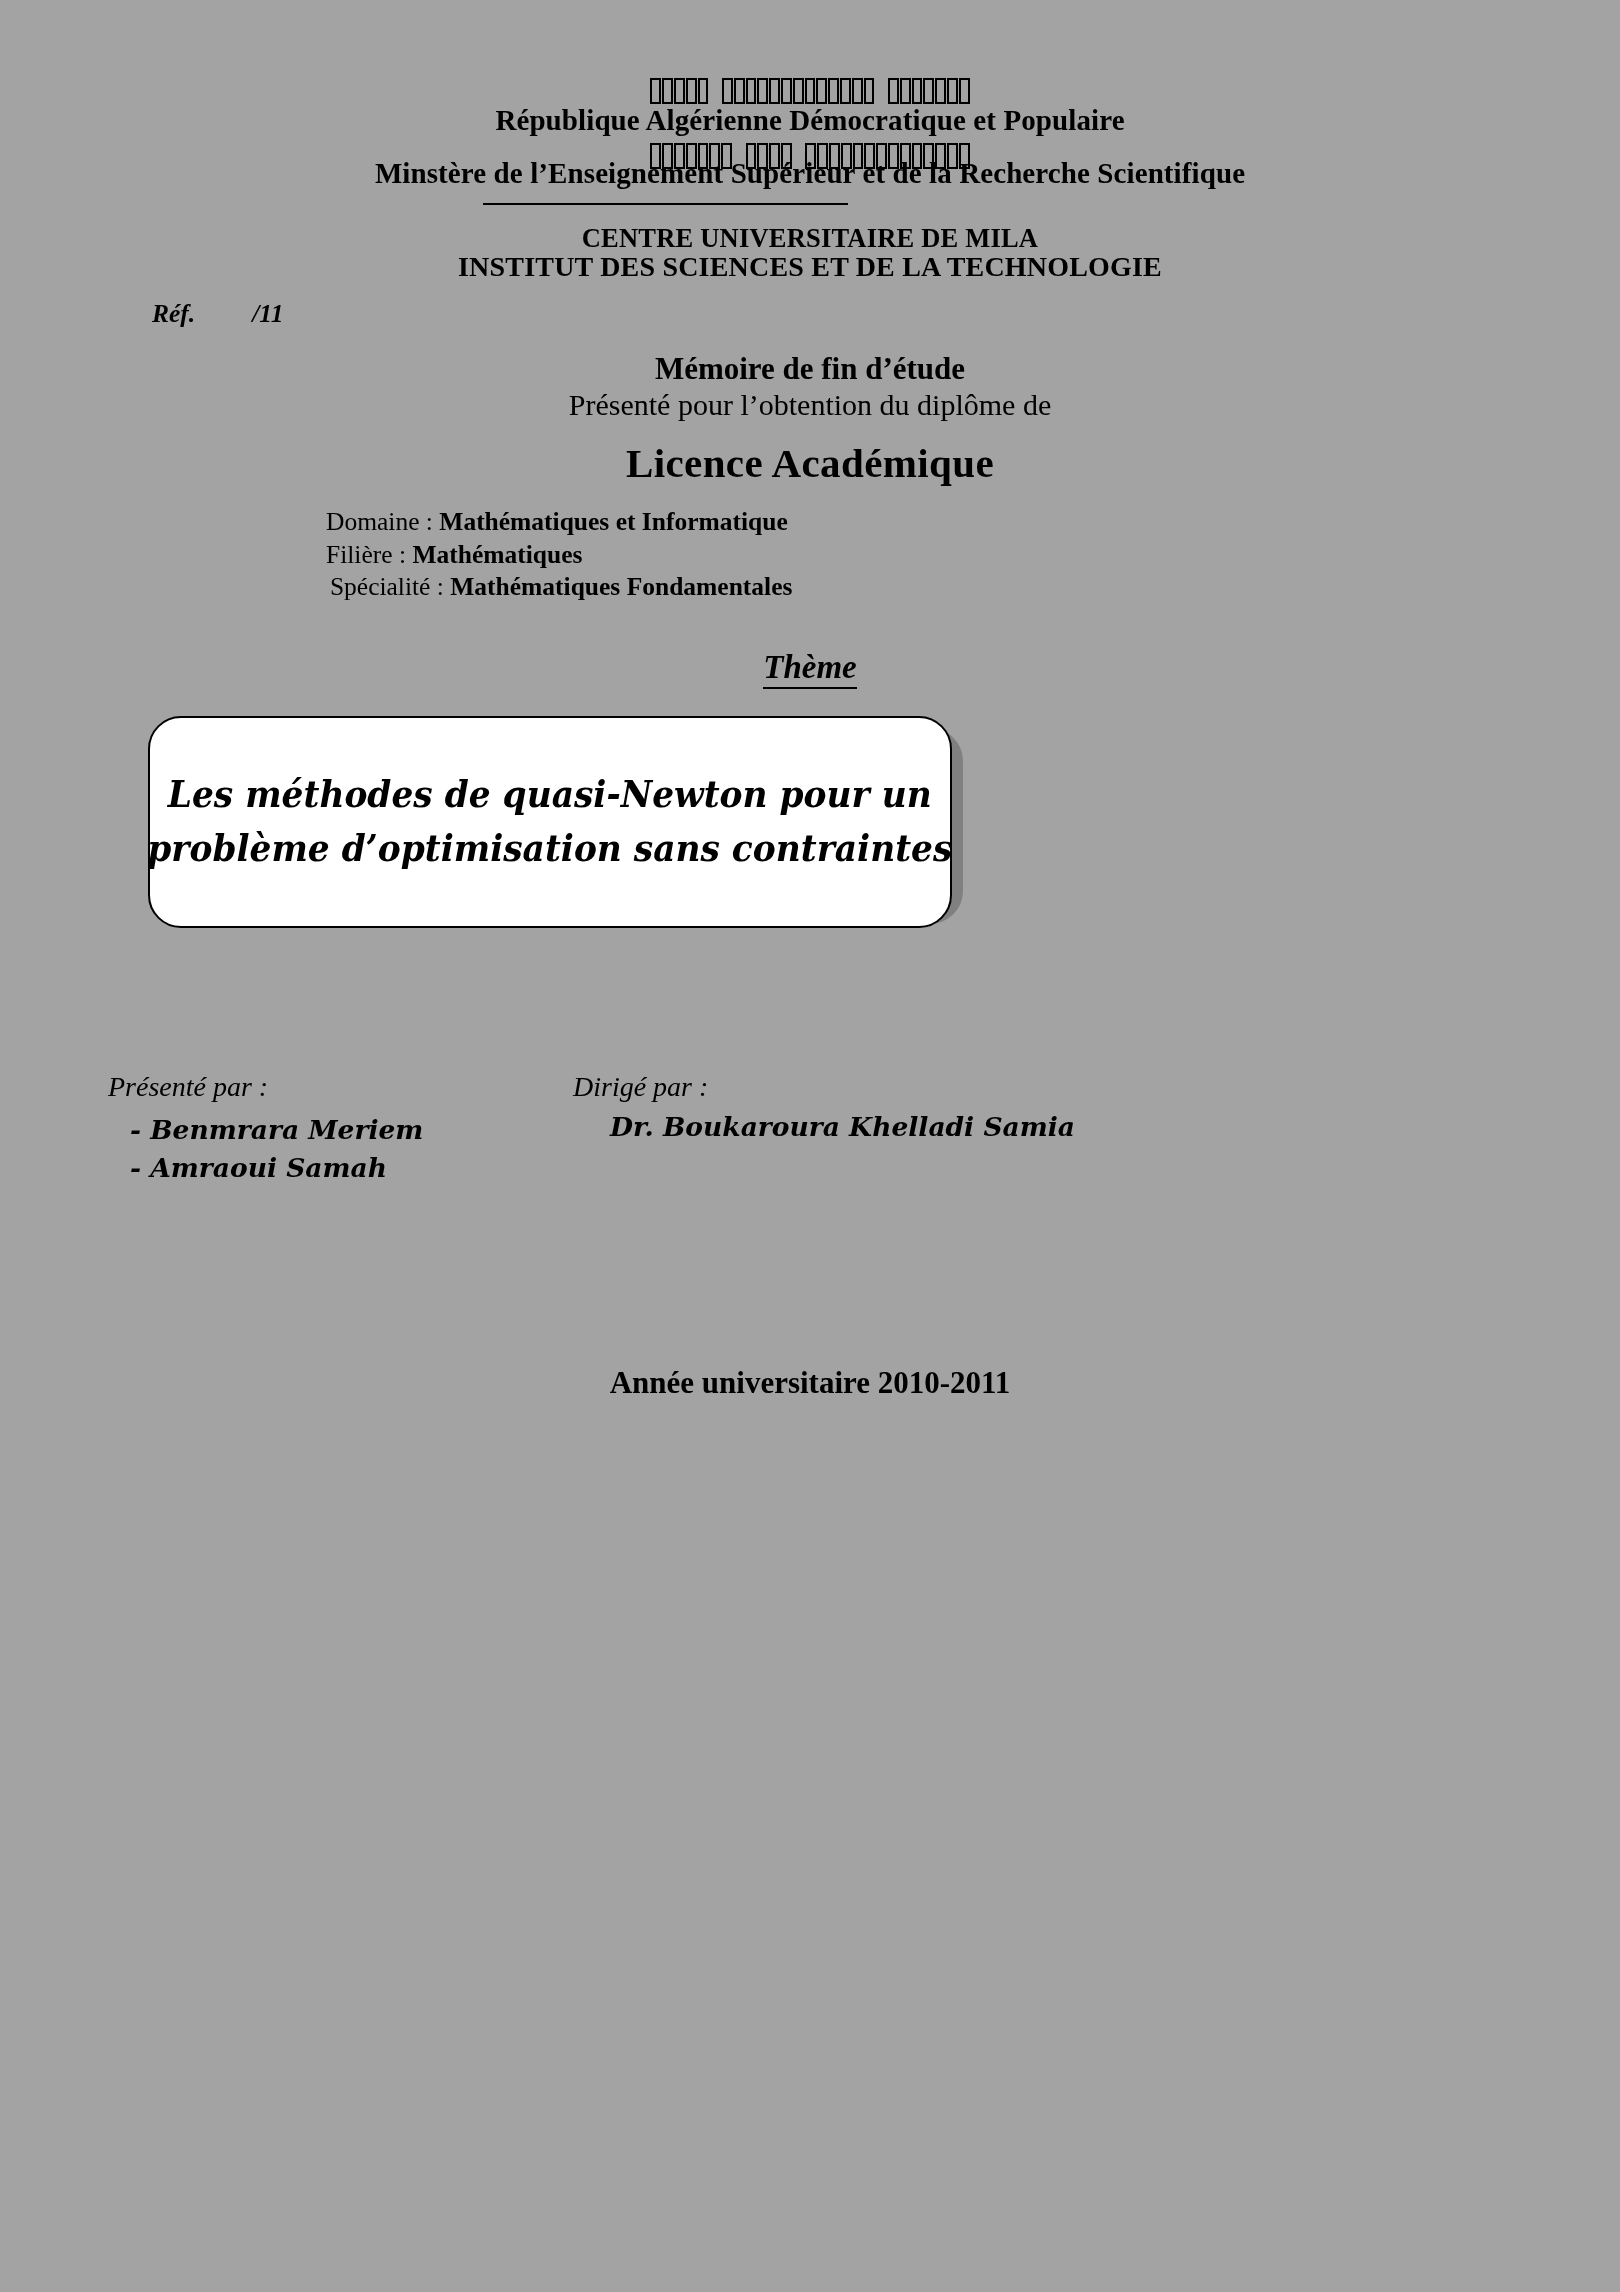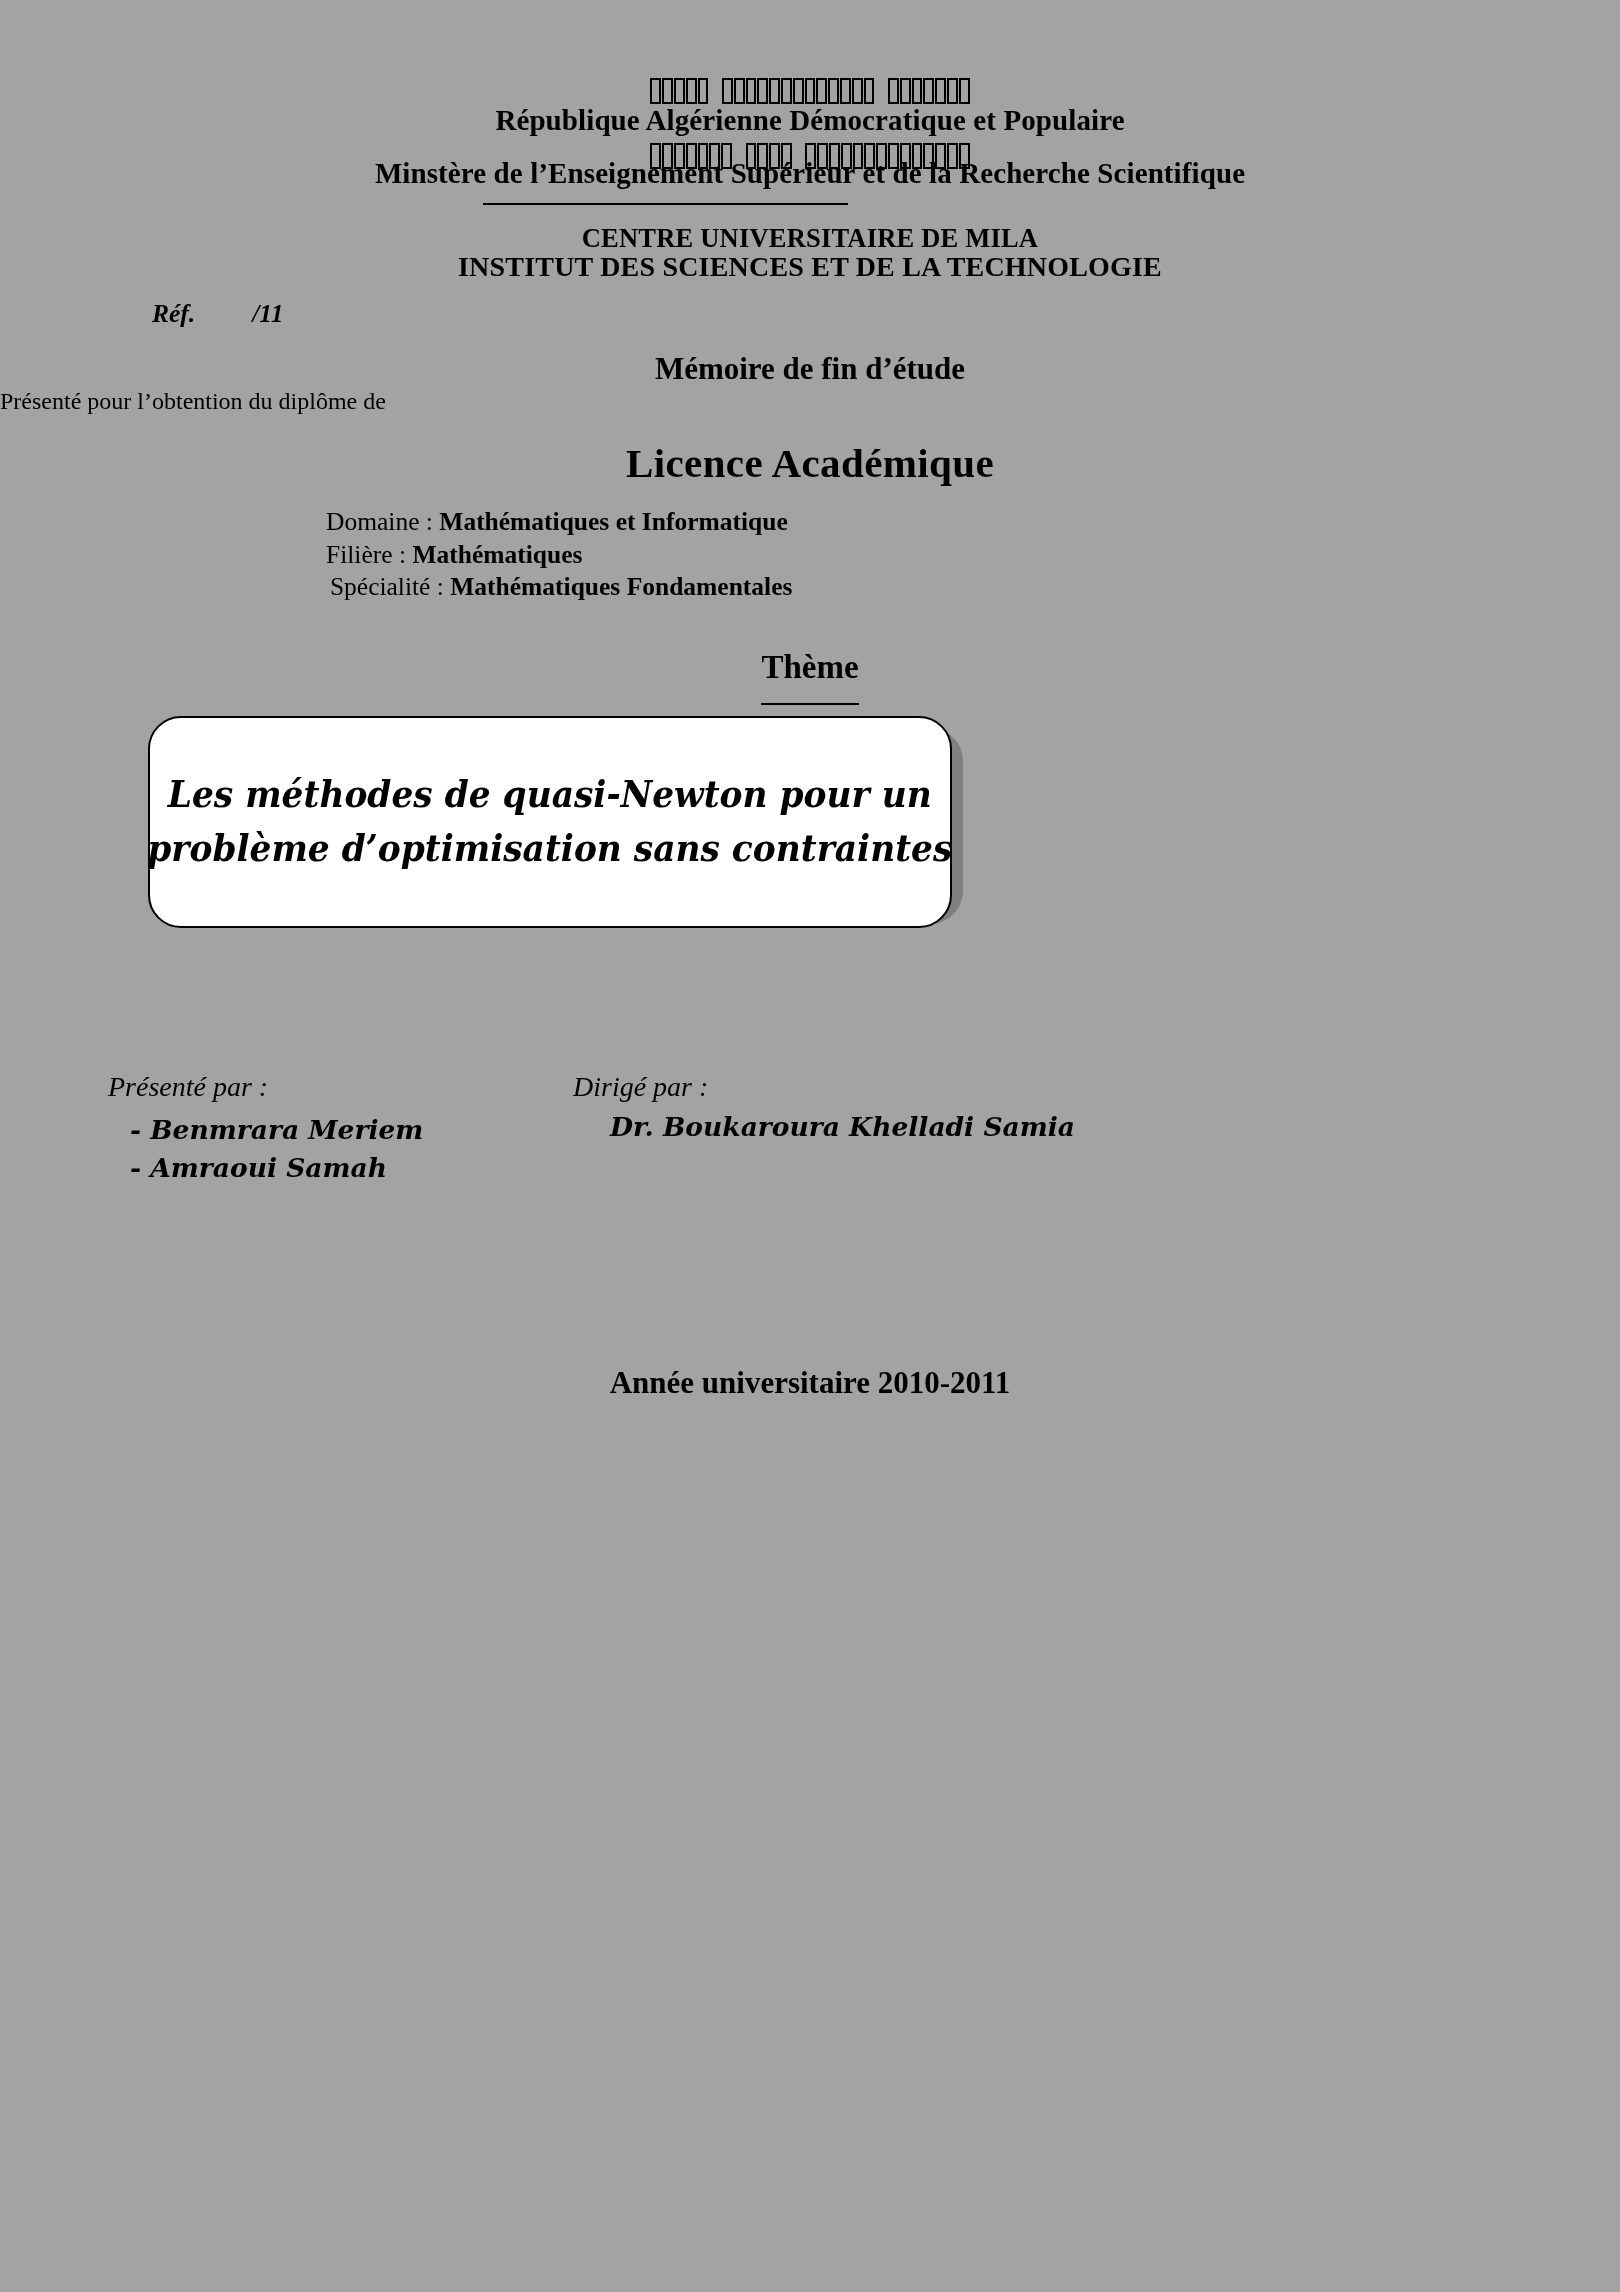--- a/index.html
+++ b/index.html
@@ -78,21 +78,21 @@
   }
   #ref-row .ref-num { display: inline-block; margin-left: 57px; }
 
   
   #memoire-title {
     position: absolute; left: 0; right: 0; top: 351px;
     text-align: center; font-size: 31px; font-weight: bold;
   }
   #memoire-sub {
     position: absolute; left: 0; right: 0; top: 388px;
-    font-size: 24px;
+    text-align: center; font-size: 30px;
   }
   #degree {
     position: absolute; left: 0; right: 0; top: 439px;
     text-align: center; font-size: 41px; font-weight: bold;
     letter-spacing: 0.4px;
   }
 
   
   #details {
     position: absolute; left: 326px; top: 506px;
@@ -102,21 +102,22 @@
   #details .row:nth-child(3) { padding-left: 3.9px; }
   #details .val { font-weight: bold; }
 
   
   #theme-heading {
     position: absolute; left: 0; right: 0; top: 649px;
     text-align: center; font-size: 33px; font-weight: bold;
   }
   #theme-heading span {
     border-bottom: 2.5px solid #000;
-    padding-bottom: 18px;
+    padding-bottom: 2px;
+    font-style: italic;
   }
 
   
   #title-box-wrap {
     position: absolute;
     left: 148px;
     top: 716px;
     width: 804px;
     height: 196px;
   }

